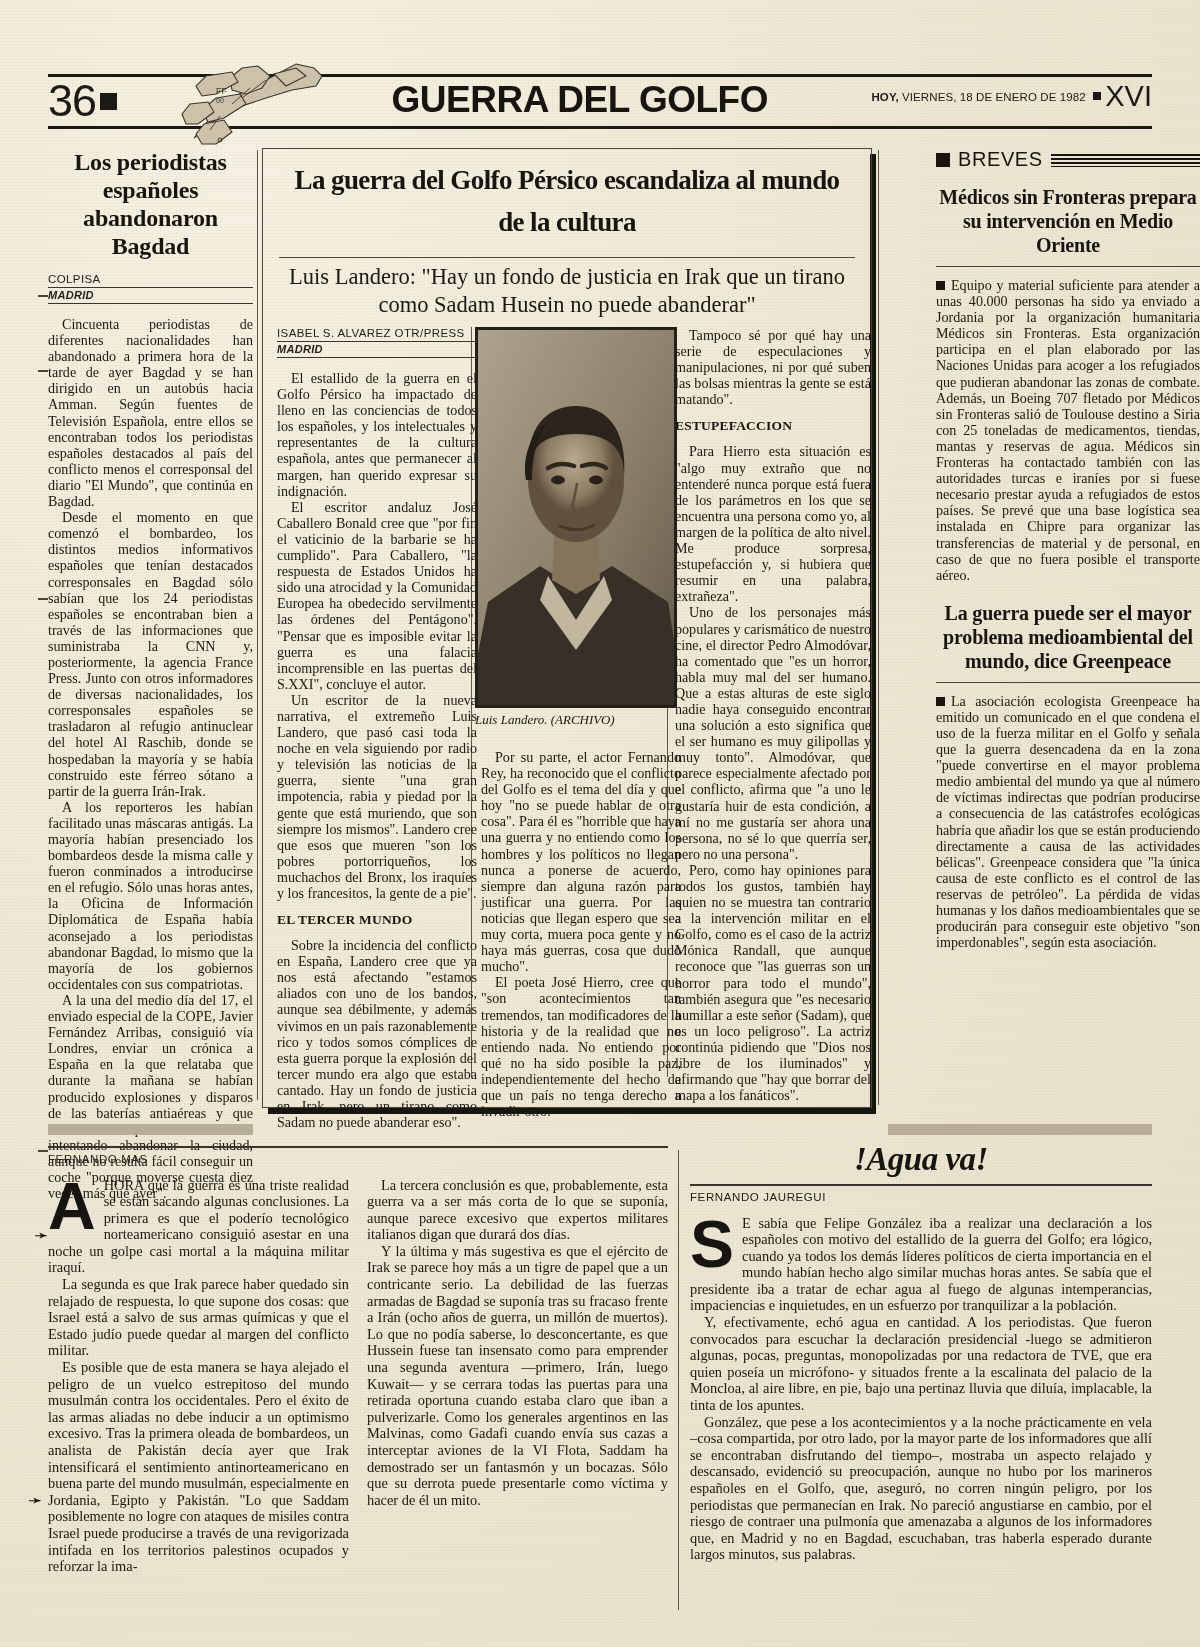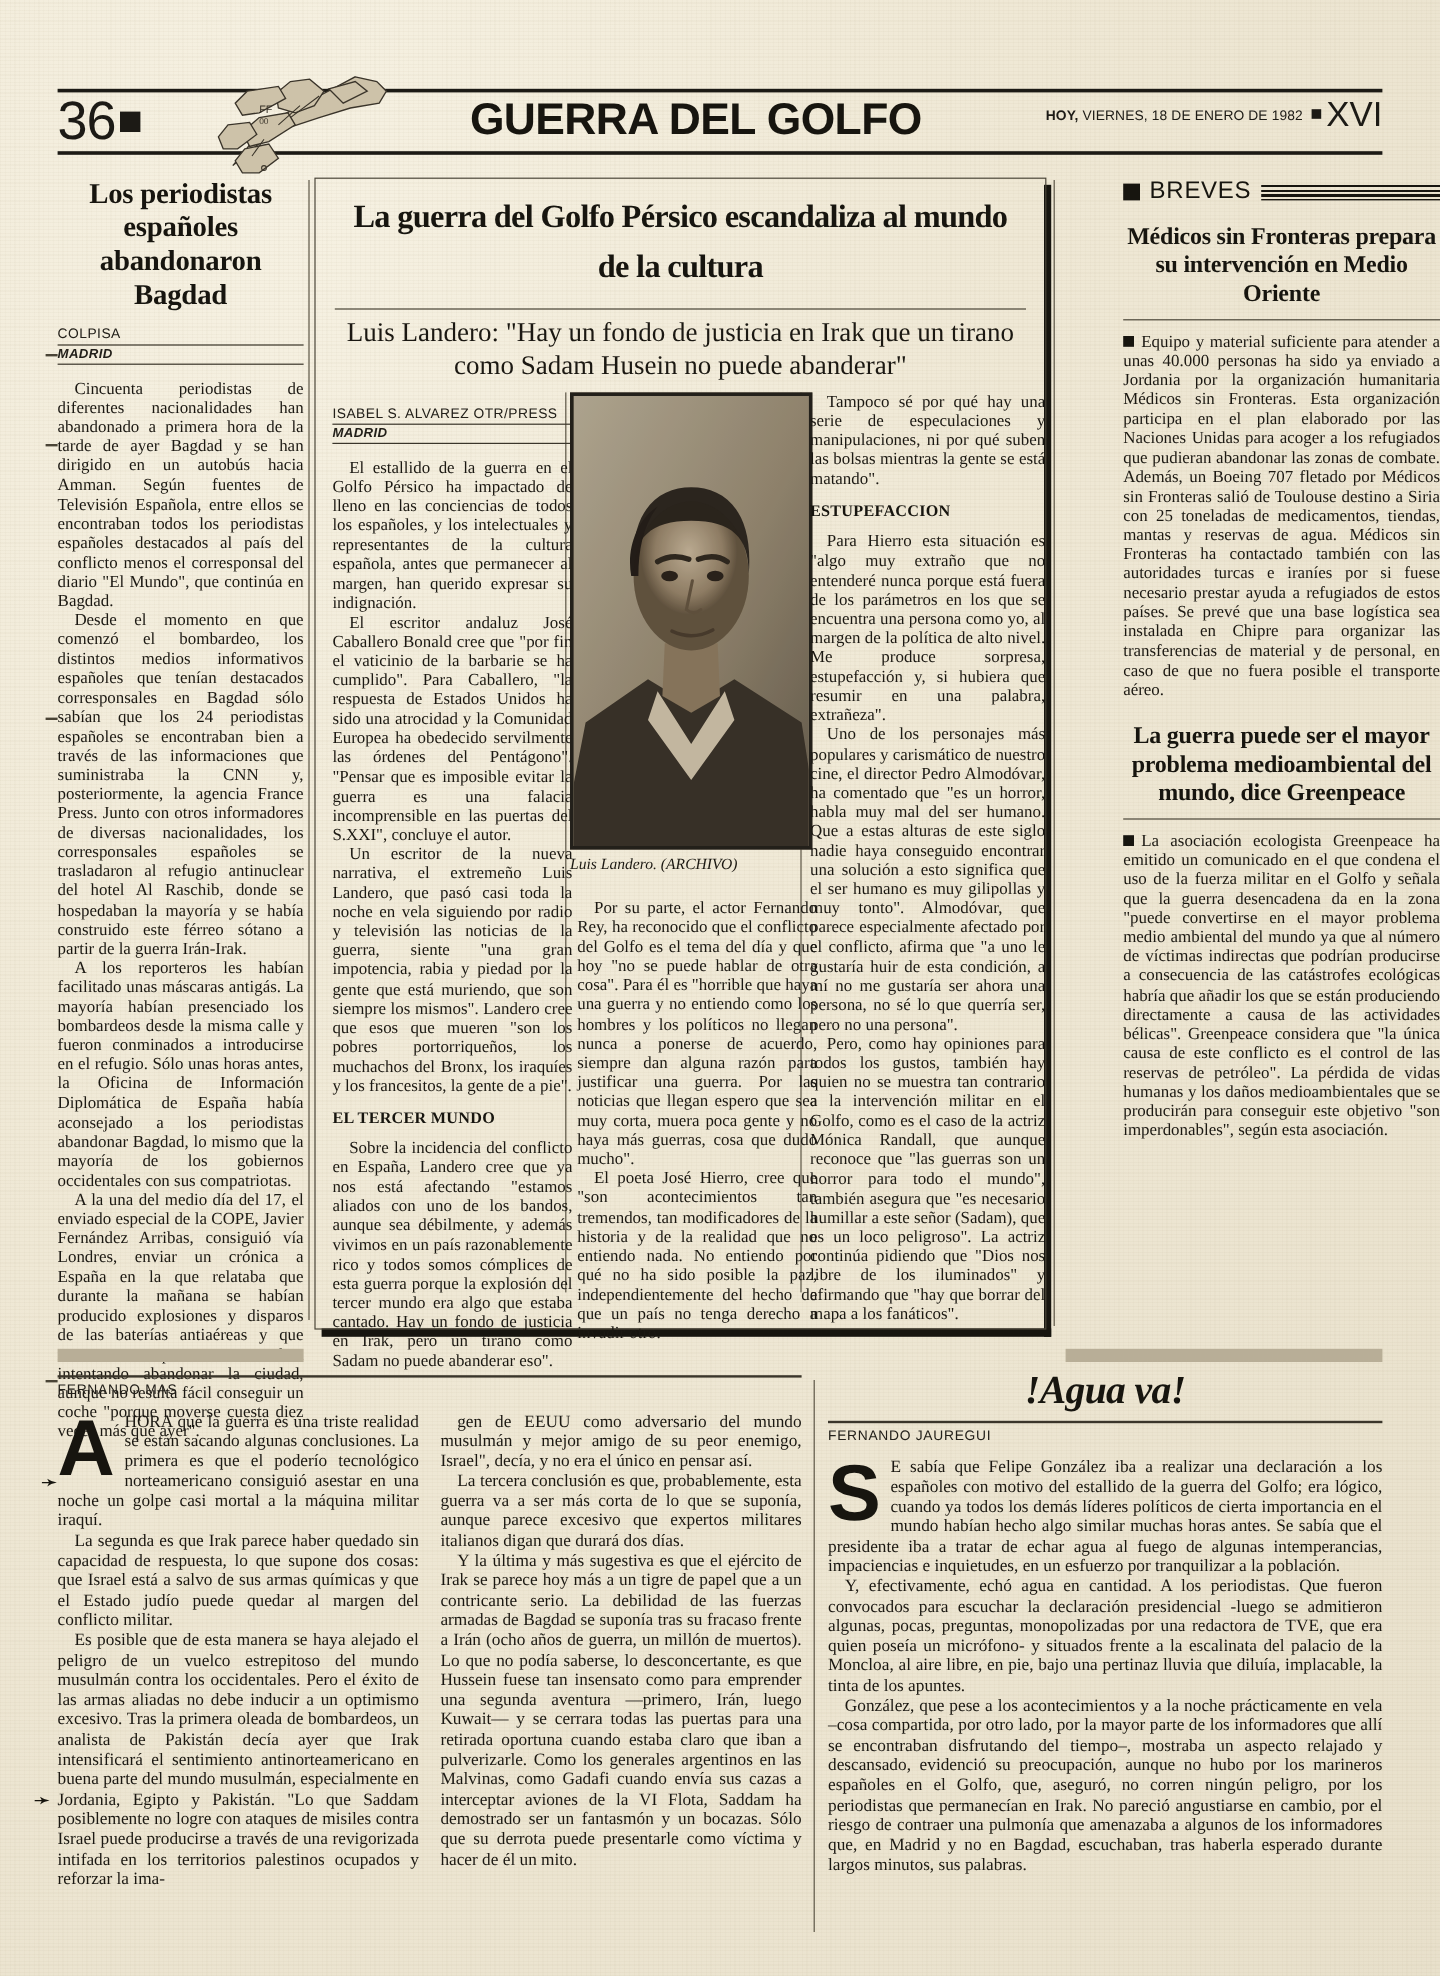--- a/index.html
+++ b/index.html
@@ -261,21 +261,21 @@
   <div class="pkg-shadow-b"></div>
   <div class="pkg">
     <div class="pkg-head">La guerra del Golfo Pérsico escandaliza al mundo de la cultura</div>
     <div class="pkg-head-rule"></div>
     <div class="pkg-sub">Luis Landero: "Hay un fondo de justicia en Irak que un tirano como Sadam Husein no puede abanderar"</div>
 
     <div class="pkgrule" style="left:208px;"></div>
     <div class="pkgrule" style="left:404px;"></div>
 
     <div class="pkg-col pkg-c1">
-      <div class="byline" style="margin-top:12px;">ISABEL S. ALVAREZ  OTR/PRESS</div>
+      <div class="byline" style="margin-top:0;">ISABEL S. ALVAREZ  OTR/PRESS</div>
       <div class="byline-rule"></div>
       <div class="byline2">MADRID</div>
       <div class="byline-rule2"></div>
       <p class="body first">El estallido de la guerra en el Golfo Pérsico ha impactado de lleno en las conciencias de todos los españoles, y los intelectuales y representantes de la cultura española, antes que permanecer al margen, han querido expresar su indignación.</p>
       <p class="body">El escritor andaluz José Caballero Bonald cree que "por fin el vaticinio de la barbarie se ha cumplido". Para Caballero, "la respuesta de Estados Unidos ha sido una atrocidad y la Comunidad Europea ha obedecido servilmente las órdenes del Pentágono". "Pensar que es imposible evitar la guerra es una falacia incomprensible en las puertas del S.XXI", concluye el autor.</p>
       <p class="body">Un escritor de la nueva narrativa, el extremeño Luis Landero, que pasó casi toda la noche en vela siguiendo por radio y televisión las noticias de la guerra, siente "una gran impotencia, rabia y piedad por la gente que está muriendo, que son siempre los mismos". Landero cree que esos que mueren "son los pobres portorriqueños, los muchachos del Bronx, los iraquíes y los francesitos, la gente de a pie".</p>
       <div class="subhead">EL TERCER MUNDO</div>
       <p class="body">Sobre la incidencia del conflicto en España, Landero cree que ya nos está afectando "estamos aliados con uno de los bandos, aunque sea débilmente, y además vivimos en un país razonablemente rico y todos somos cómplices de esta guerra porque la explosión del tercer mundo era algo que estaba cantado. Hay un fondo de justicia en Irak, pero un tirano como Sadam no puede abanderar eso".</p>
     </div>
 
@@ -356,25 +356,24 @@
 
   <div class="grey-bar" style="left:48px;top:1124px;width:205px;"></div>
   <div class="grey-bar" style="left:888px;top:1124px;width:264px;"></div>
 
   <div class="op op-left" style="left:48px;top:1140px;width:620px;">
     <div class="op-rule"></div>
     <div class="op-author">FERNANDO MAS</div>
     <div class="op-cols">
       <div class="op-col">
         <p class="opbody noind"><span class="dropcap">A</span><span>HORA que la guerra es una triste realidad se están sacando algunas conclusiones. La primera es que el poderío tecnológico norteamericano consiguió asestar en una noche un golpe casi mortal a la máquina militar iraquí.</span></p>
-        <p class="opbody">La segunda es que Irak parece haber quedado sin capacidad de respuesta, lo que supone dos cosas: que Israel está a salvo de sus armas químicas y que el Estado judío puede quedar al margen del conflicto militar.</p>
+        <p class="opbody">La segunda es que Irak parece haber quedado sin relajado de respuesta, lo que supone dos cosas: que Israel está a salvo de sus armas químicas y que el Estado judío puede quedar al margen del conflicto militar.</p>
         <p class="opbody">Es posible que de esta manera se haya alejado el peligro de un vuelco estrepitoso del mundo musulmán contra los occidentales. Pero el éxito de las armas aliadas no debe inducir a un optimismo excesivo. Tras la primera oleada de bombardeos, un analista de Pakistán decía ayer que Irak intensificará el sentimiento antinorteamericano en buena parte del mundo musulmán, especialmente en Jordania, Egipto y Pakistán. "Lo que Saddam posiblemente no logre con ataques de misiles contra Israel puede producirse a través de una revigorizada intifada en los territorios palestinos ocupados y reforzar la ima-</p>
       </div>
       <div class="op-col">
-        <p class="opbody">gen de EEUU como adversario del mundo musulmán y mejor amigo de su peor enemigo, Israel", decía, y no era el único en pensar así.</p>
         <p class="opbody">La tercera conclusión es que, probablemente, esta guerra va a ser más corta de lo que se suponía, aunque parece excesivo que expertos militares italianos digan que durará dos días.</p>
         <p class="opbody">Y la última y más sugestiva es que el ejército de Irak se parece hoy más a un tigre de papel que a un contricante serio. La debilidad de las fuerzas armadas de Bagdad se suponía tras su fracaso frente a Irán (ocho años de guerra, un millón de muertos). Lo que no podía saberse, lo desconcertante, es que Hussein fuese tan insensato como para emprender una segunda aventura —primero, Irán, luego Kuwait— y se cerrara todas las puertas para una retirada oportuna cuando estaba claro que iban a pulverizarle. Como los generales argentinos en las Malvinas, como Gadafi cuando envía sus cazas a interceptar aviones de la VI Flota, Saddam ha demostrado ser un fantasmón y un bocazas. Sólo que su derrota puede presentarle como víctima y hacer de él un mito.</p>
       </div>
     </div>
   </div>
   <div class="arrow-mark" style="left:34px;top:1225px;">➛</div>
   <div class="arrow-mark" style="left:28px;top:1490px;">➛</div>
   <div class="tick" style="left:38px;top:1150px;"></div>
 
   <div class="colrule" style="left:678px;top:1150px;height:460px;"></div>

